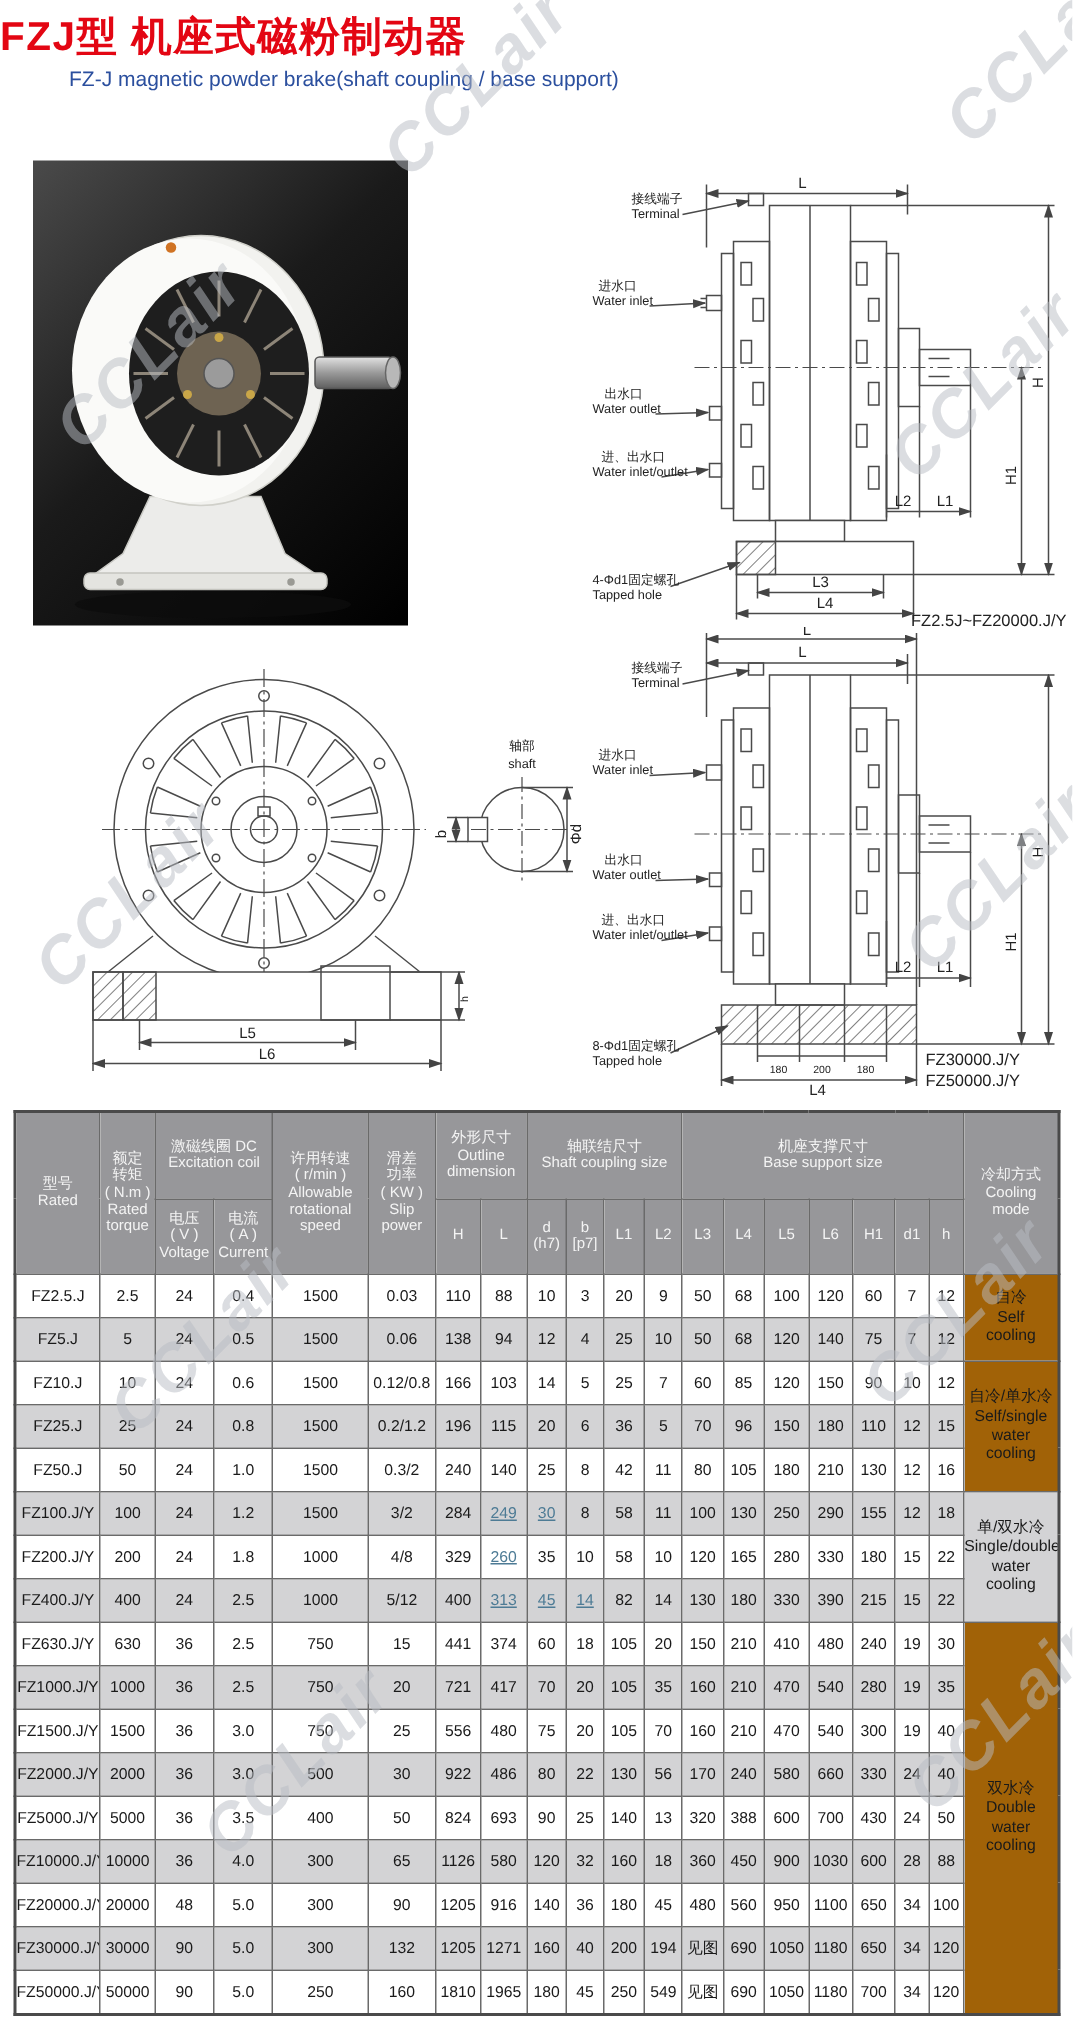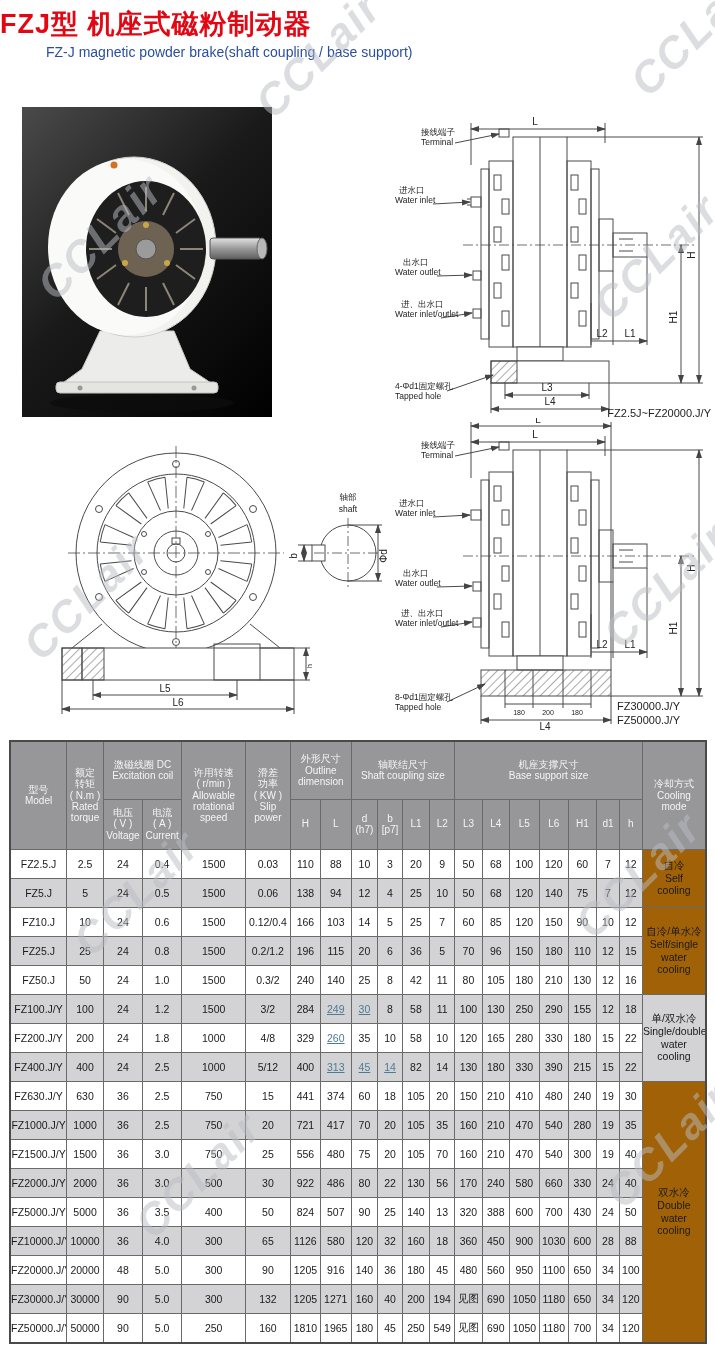--- a/index.html
+++ b/index.html
@@ -379,21 +379,21 @@
         <col style="width:4.4%">
         <col style="width:4.2%">
       <col style="width:4.2%">
         <col style="width:3.3%">
         <col style="width:3.4%">
         <col style="width:9.3%">
     </colgroup>
     <thead>
       <tr class="hr1">
         <th rowspan="2">型号
-Model</th>
+Rated</th>
         <th rowspan="2">额定
 转矩
 ( N.m )
 Rated
 torque</th>
         <th colspan="2">激磁线圈 DC
 Excitation coil</th>
         <th rowspan="2">许用转速
 ( r/min )
 Allowable
@@ -484,21 +484,21 @@
           <td>75</td>
           <td>7</td>
           <td>12</td>
         </tr>
         <tr>
           <td>FZ10.J</td>
           <td>10</td>
           <td>24</td>
           <td>0.6</td>
           <td>1500</td>
-          <td>0.12/0.4</td>
+          <td>0.12/0.8</td>
           <td>166</td>
           <td>103</td>
           <td>14</td>
           <td>5</td>
           <td>25</td>
           <td>7</td>
           <td>60</td>
           <td>85</td>
           <td>120</td>
           <td>150</td>
@@ -708,21 +708,21 @@
           <td>40</td>
         </tr>
         <tr>
           <td>FZ5000.J/Y</td>
           <td>5000</td>
           <td>36</td>
           <td>3.5</td>
           <td>400</td>
           <td>50</td>
           <td>824</td>
-          <td>507</td>
+          <td>693</td>
           <td>90</td>
           <td>25</td>
           <td>140</td>
           <td>13</td>
           <td>320</td>
           <td>388</td>
           <td>600</td>
           <td>700</td>
           <td>430</td>
           <td>24</td>

